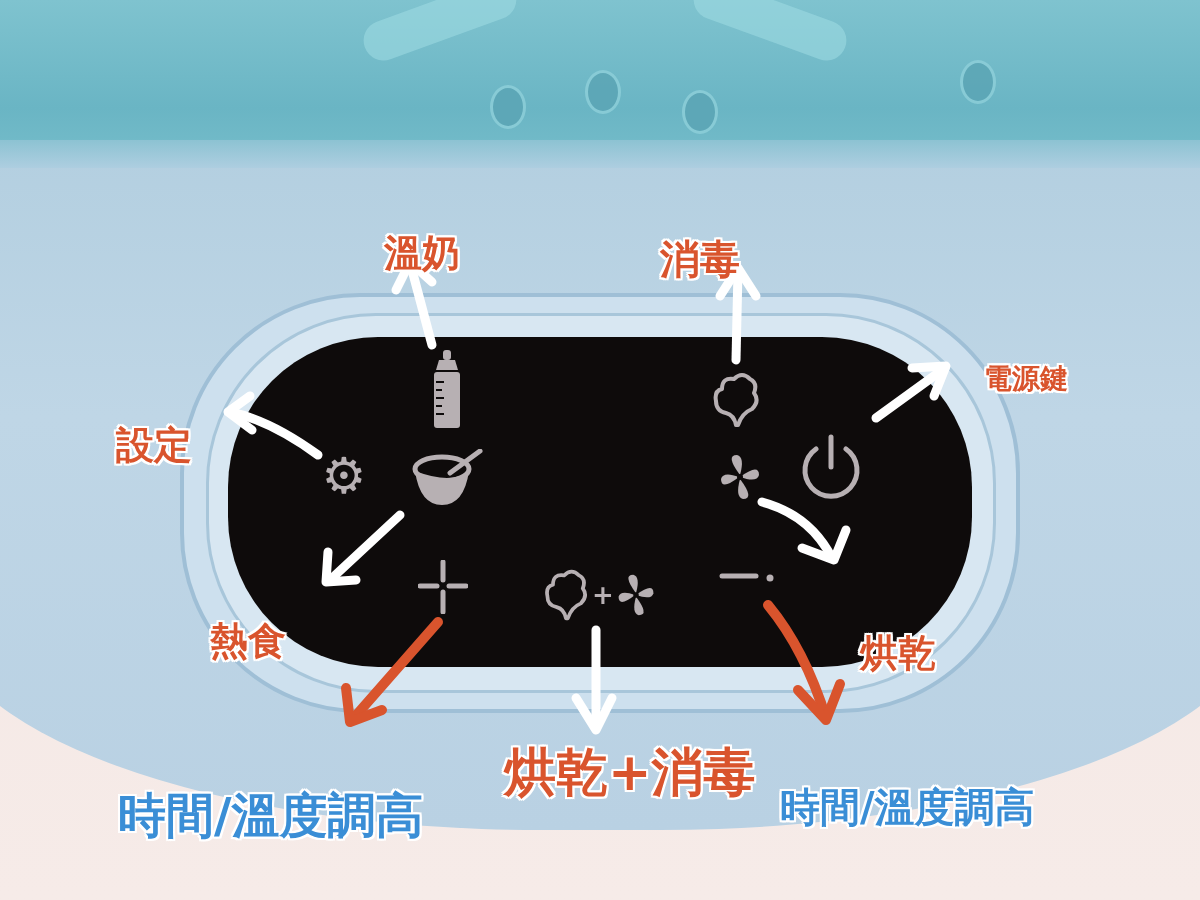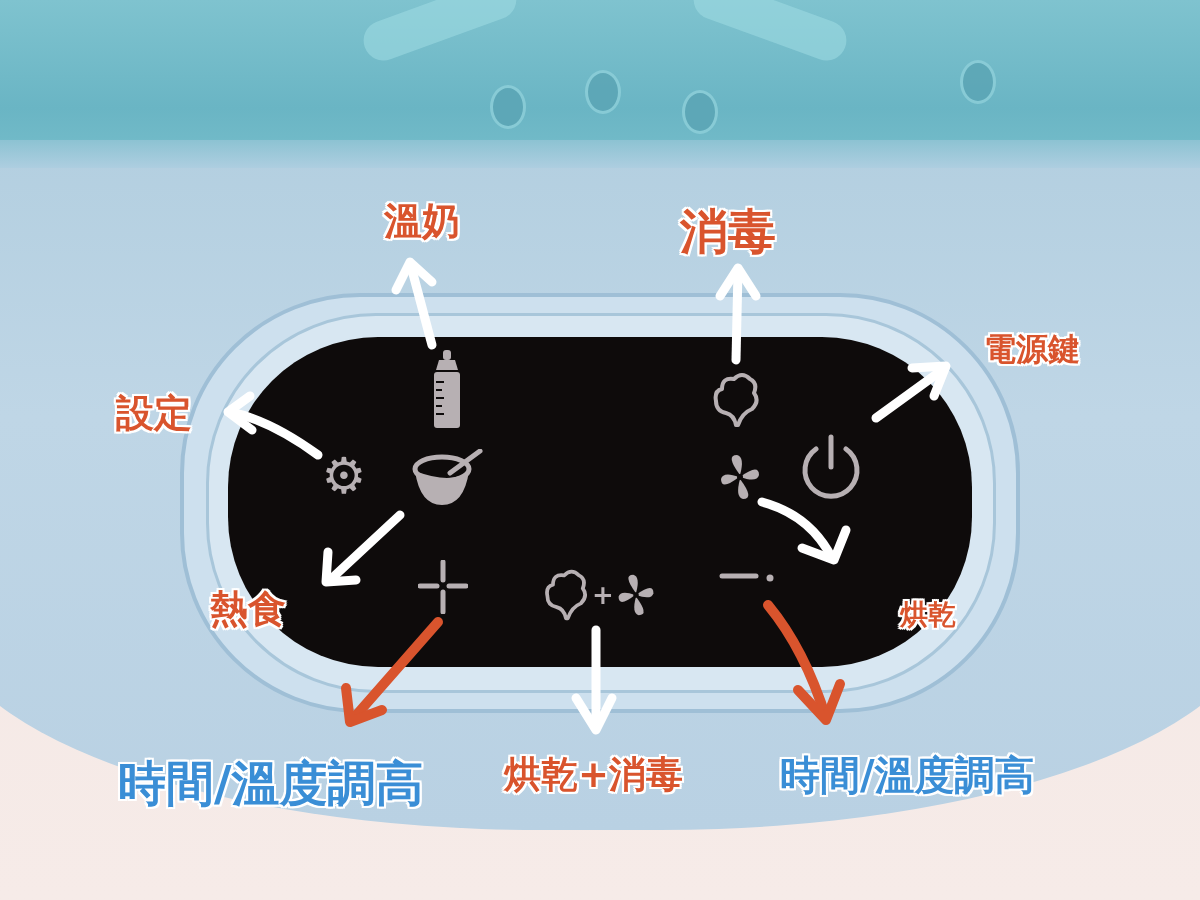--- a/index.html
+++ b/index.html
@@ -13,21 +13,21 @@
     background:linear-gradient(180deg,#b3cfe0 0%,#bfd6e6 40%,#b9d1e3 100%);
     border-radius:40px 40px 600px 600px / 40px 40px 220px 220px;}
   .rim{position:absolute;left:0;top:138px;width:1200px;height:30px;background:linear-gradient(180deg,#6fb9c7,#a9cde0);opacity:.6}
   .bezel{position:absolute;left:180px;top:293px;width:840px;height:420px;border-radius:180px;
     background:#cde0ee;border:4px solid #9fbfd6;box-sizing:border-box}
   .bezel-inner{position:absolute;left:206px;top:313px;width:790px;height:380px;border-radius:170px;
     background:#d8e7f2;border:3px solid #a8c6da;box-sizing:border-box}
   .panel{position:absolute;left:228px;top:337px;width:744px;height:330px;border-radius:150px;background:#0e0b0b;}
   .icon{position:absolute;color:#b7b0b3;display:flex;align-items:center;justify-content:center;cursor:pointer}
   .lbl{position:absolute;font-weight:bold;white-space:nowrap;
-    text-shadow:0 0 3px #fff,0 0 3px #fff,2px 2px 0 #fff,-2px -2px 0 #fff,2px -2px 0 #fff,-2px 2px 0 #fff,0 2px 0 #fff,0 -2px 0 #fff,2px 0 0 #fff,-2px 0 0 #fff;}
+    text-shadow:0 0 3px #fff,0 0 3px #fff,2px 2px 0 #fff,-2px -2px 0 #fff,2px -2px 0 #fff,-2px 2px 0 #fff,0 2px 0 #fff,0 -2px 0 #fff,2px 0 0 #fff,-2px 0 0 #fff;margin-top:32px;}
   .orange{color:#d9542d}
   .blue{color:#3a8ed6}
   .arrows{position:absolute;left:0;top:0;width:1200px;height:900px;pointer-events:none}
 </style>
 </head>
 <body>
 
 <div class="lid">
   <div class="ridge" style="left:360px;top:0;width:160px;height:40px;transform:rotate(-20deg)"></div>
   <div class="ridge" style="left:690px;top:0;width:160px;height:40px;transform:rotate(20deg)"></div>
@@ -148,20 +148,20 @@
   </g>
   <g stroke="#d9542d" stroke-width="10" fill="none" stroke-linecap="round" stroke-linejoin="round">
     <path d="M438 622 L352 720"></path>
       <path d="M346 688 L350 722 L382 710"></path>
     <path d="M768 605 Q805 650 826 718"></path>
       <path d="M798 690 L826 720 L840 684"></path>
   </g>
 </svg>
 
 <div class="lbl orange" style="left:384px;top:196px;font-size:38px">溫奶</div>
-<div class="lbl orange" style="left:680px;top:200px;font-size:48px">消毒</div>
-<div class="lbl orange" style="left:984px;top:328px;font-size:32px">電源鍵</div>
+<div class="lbl orange" style="left:660px;top:200px;font-size:40px">消毒</div>
+<div class="lbl orange" style="left:984px;top:328px;font-size:28px">電源鍵</div>
 <div class="lbl orange" style="left:116px;top:388px;font-size:38px">設定</div>
 <div class="lbl orange" style="left:210px;top:584px;font-size:38px">熱食</div>
-<div class="lbl orange" style="left:900px;top:596px;font-size:28px">烘乾</div>
+<div class="lbl orange" style="left:860px;top:596px;font-size:38px">烘乾</div>
 <div class="lbl blue" style="left:118px;top:752px;font-size:48px">時間/溫度調高</div>
-<div class="lbl orange" style="left:504px;top:750px;font-size:37px">烘乾+消毒</div>
+<div class="lbl orange" style="left:504px;top:706px;font-size:52px">烘乾+消毒</div>
 <div class="lbl blue" style="left:780px;top:748px;font-size:40px">時間/溫度調高</div>
 
 </body></html>

